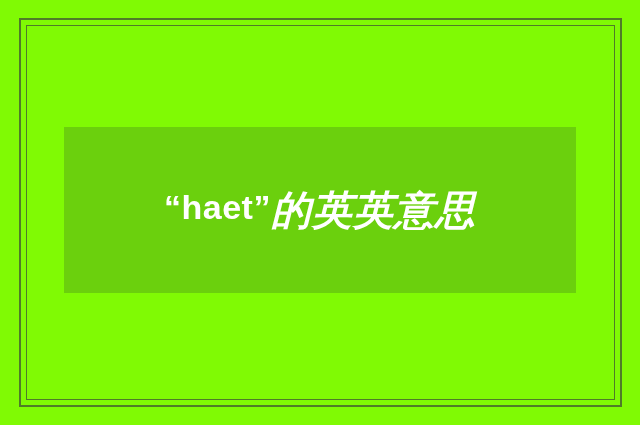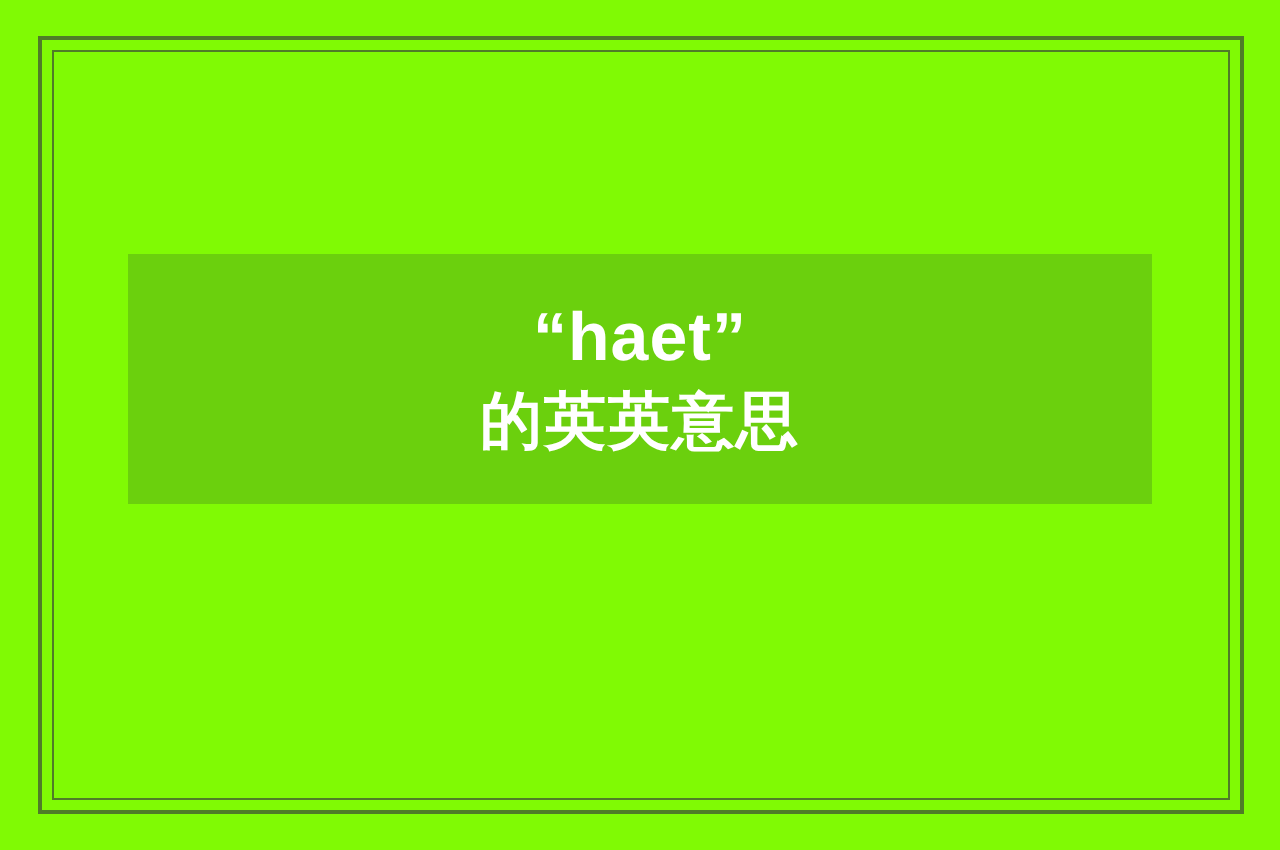--- a/index.html
+++ b/index.html
@@ -42,24 +42,24 @@
     border: 1px solid #4f7c28;
     pointer-events: none;
   }
 
   
   .panel {
     position: absolute;
     left: 64px;
     top: 127px;
     width: 512px;
-    height: 125px;
+    height: 166px;
     background: #6bd00d;           
     display: flex;
-    flex-direction: column;
+    flex-direction: row;
     align-items: center;
     justify-content: center;
     box-sizing: border-box;
   }
 
   .headline {
     color: #ffffff;
     font-weight: bold;
     font-size: 33px;
     line-height: 1.12;
@@ -69,22 +69,23 @@
     margin: 0;
     padding: 0;
   }
 
   .headline.line-term {
     font-size: 34px;
     margin-bottom: 6px;
   }
 
   .headline.line-desc {
-    font-size: 31px;
+    font-size: 40px;
     letter-spacing: 1px;
+    font-style: italic;
   }
 </style>
 </head>
 <body>
 
 <div class="canvas">
 
   <div class="frame-outer"></div>
   <div class="frame-inner"></div>
 

